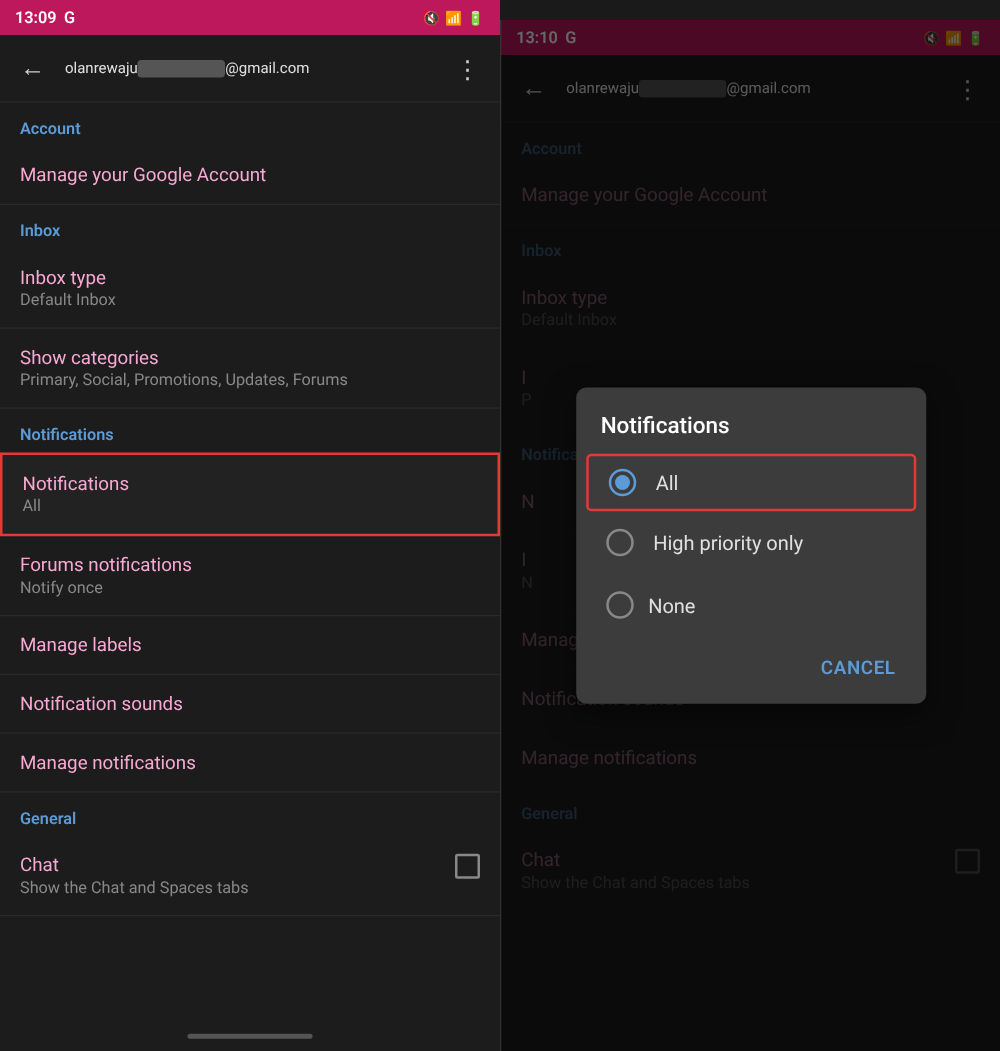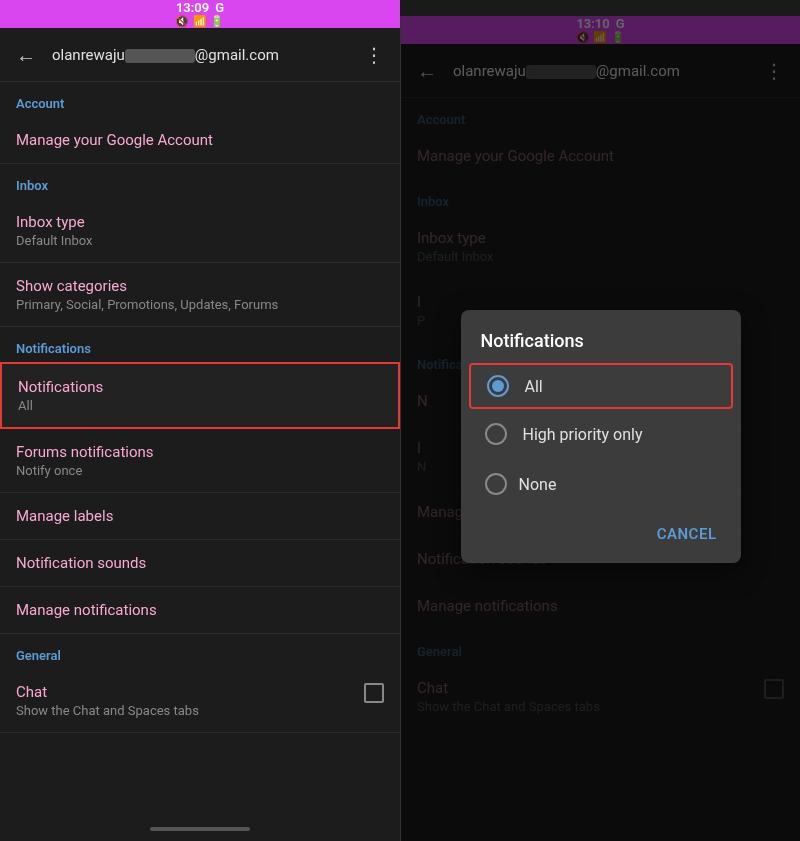--- a/index.html
+++ b/index.html
@@ -22,26 +22,25 @@
       position: relative;
     }
 
     .panel.right {
       border-left: 1px solid #333;
     }
 
     
     .status-bar {
       height: 28px;
-      background: #d946ef;
+      background: #be185d;
       display: flex;
       align-items: center;
       padding: 0 12px;
       justify-content: space-between;
-      flex-direction: column;
     }
 
     .status-bar-left {
       display: flex;
       align-items: center;
       gap: 6px;
       color: #fff;
       font-size: 13px;
       font-weight: 600;
     }
@@ -68,21 +67,21 @@
     .back-arrow {
       color: #ccc;
       font-size: 20px;
       padding: 8px;
       cursor: pointer;
     }
 
     .email-display {
       flex: 1;
       color: #e0e0e0;
-      font-size: 15px;
+      font-size: 12px;
     }
 
     .email-redact {
       background: #555;
       border-radius: 3px;
       display: inline-block;
       width: 70px;
       height: 14px;
       vertical-align: middle;
     }

